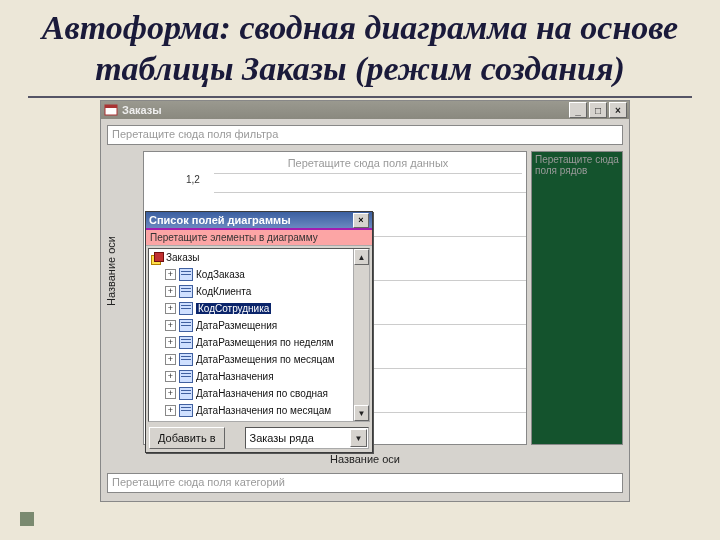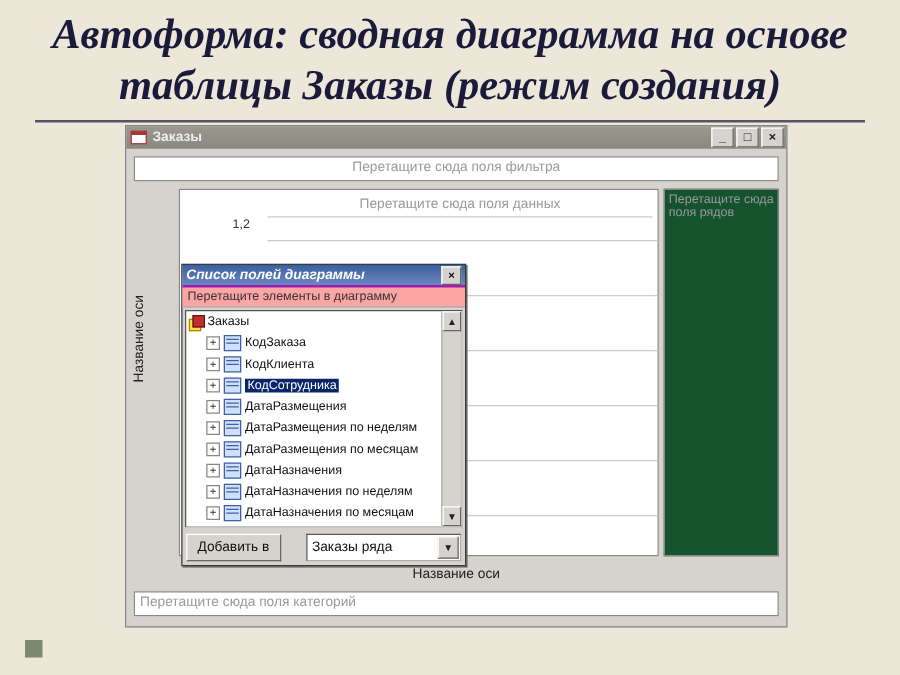--- a/index.html
+++ b/index.html
@@ -81,21 +81,20 @@
     background: #d6d3ce;
   }
   .filter-zone {
     position: absolute;
     left: 4px; top: 4px; right: 4px; height: 20px;
     background: #fff;
     border: 1px solid #888;
     color: #9a9a9a;
     padding: 2px 4px;
     box-sizing: border-box;
-    text-align: center;
   }
   .chart-zone {
     position: absolute;
     left: 4px; top: 30px; right: 4px; bottom: 54px;
   }
   .yaxis-label {
     position: absolute;
     left: -2px; top: 40px;
     transform: rotate(-90deg);
     transform-origin: left top;
@@ -168,21 +167,20 @@
   }
   .fl-title {
     height: 16px;
     background: linear-gradient(#3b5fa0, #6a88c0);
     color: #fff;
     font-weight: bold;
     font-size: 11px;
     display: flex;
     align-items: center;
     padding: 0 3px;
-    font-style: italic;
   }
   .fl-title span.t { flex: 1; }
   .fl-close {
     width: 14px; height: 13px;
     background: #d6d3ce;
     border: 1px solid #fff;
     border-right-color: #666;
     border-bottom-color: #666;
     display: flex; align-items: center; justify-content: center;
     font-size: 9px; color: #000; font-weight: bold;
@@ -384,21 +382,21 @@
               <span class="tree-label">ДатаРазмещения по месяцам</span>
             </div>
             <div class="tree-item child">
               <span class="expander">+</span>
               <span class="field-icon"></span>
               <span class="tree-label">ДатаНазначения</span>
             </div>
             <div class="tree-item child">
               <span class="expander">+</span>
               <span class="field-icon"></span>
-              <span class="tree-label">ДатаНазначения по неделям</span>
+              <span class="tree-label">ДатаНазначения по сводная</span>
             </div>
             <div class="tree-item child">
               <span class="expander">+</span>
               <span class="field-icon"></span>
               <span class="tree-label">ДатаНазначения по месяцам</span>
             </div>
           </div>
         <div class="tree-scroll">
           <div class="sbtn">▲</div>
           <div style="flex:1"></div>

